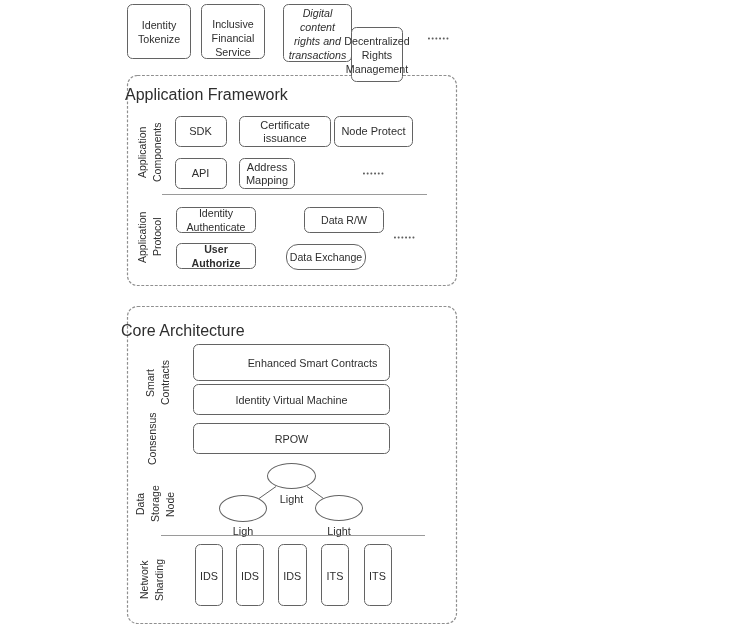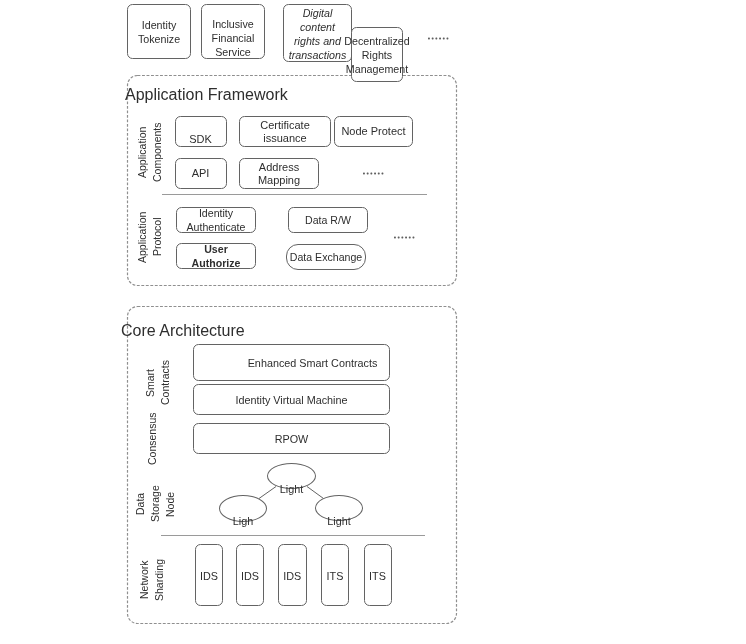--- a/index.html
+++ b/index.html
@@ -23,21 +23,21 @@
   .proto > .lbl{top:0;}
   
   .layer{font-size:10.8px;line-height:14px;}
   
   .shard{font-size:10.8px;line-height:12px;}
 
   
   .ell{position:absolute;box-sizing:border-box;border:1px solid #636363;border-radius:50%;
        display:flex;align-items:center;justify-content:center;background:#fff;
        font-size:10.8px;line-height:13px;text-align:center;}
-  .ell > .lbl{display:block;position:relative;top:3px;margin-top:20px;}
+  .ell > .lbl{display:block;position:relative;top:13px;margin-top:20px;}
 
   
   .dashsvg{position:absolute;overflow:visible;}
 
   
   .title{position:absolute;text-align:left;font-size:16px;color:#2e2e2e;white-space:nowrap;}
 
   
   .vlabel{position:absolute;text-align:center;font-size:10.5px;color:#2e2e2e;
           writing-mode:vertical-rl;transform:rotate(180deg);line-height:15px;}
@@ -83,48 +83,48 @@
       <rect x="18.5" y="0.6" width="1.9" height="1.9" rx="0.7" fill="#5f5f5f"></rect>
     </svg>
 
   <div class="title" style="left:125px;top:85.5px;width:330px;">Application Framework</div>
 
   <div class="vlabel" style="left:134.5px;top:122px;width:26px;height:60px;">Application<br>Components</div>
   <div class="vlabel" style="left:134.5px;top:207px;width:26px;height:60px;">Application<br>Protocol</div>
 
   <div class="hline" style="left:162px;top:194px;width:265px;"></div>
 
-  <div class="rbox comp" style="left:174.5px;top:116px;width:52px;height:31px;align-items:flex-end;">
+  <div class="rbox comp" style="left:174.5px;top:116px;width:52px;height:31px;">
     <span class="lbl">SDK</span>
   </div>
   <div class="rbox comp" style="left:239px;top:116px;width:92px;height:31px;">
     <span class="lbl">Certificate<br>issuance</span>
   </div>
   <div class="rbox comp" style="left:334px;top:116px;width:79px;height:31px;">
     <span class="lbl">Node Protect</span>
   </div>
   <div class="rbox comp" style="left:174.5px;top:158px;width:52px;height:31px;">
     <span class="lbl">API</span>
   </div>
-  <div class="rbox comp" style="left:239px;top:158px;width:80px;height:31px;">
+  <div class="rbox comp" style="left:239px;top:158px;width:56px;height:31px;">
     <span class="lbl">Address<br>Mapping</span>
   </div>
   <svg class="dots" style="left:362.5px;top:171.8px;" width="24.200000000000003" height="4" aria-label="......">
       <rect x="0" y="0.6" width="1.9" height="1.9" rx="0.7" fill="#5f5f5f"></rect>
       <rect x="3.7" y="0.6" width="1.9" height="1.9" rx="0.7" fill="#5f5f5f"></rect>
       <rect x="7.4" y="0.6" width="1.9" height="1.9" rx="0.7" fill="#5f5f5f"></rect>
       <rect x="11.100000000000001" y="0.6" width="1.9" height="1.9" rx="0.7" fill="#5f5f5f"></rect>
       <rect x="14.8" y="0.6" width="1.9" height="1.9" rx="0.7" fill="#5f5f5f"></rect>
       <rect x="18.5" y="0.6" width="1.9" height="1.9" rx="0.7" fill="#5f5f5f"></rect>
     </svg>
 
   <div class="rbox proto" style="left:176px;top:206.5px;width:80px;height:26px;">
     <span class="lbl">Identity<br>Authenticate</span>
   </div>
-  <div class="rbox proto" style="left:288px;top:206.5px;width:80px;height:26px;">
+  <div class="rbox proto" style="left:304px;top:206.5px;width:80px;height:26px;">
     <span class="lbl">Data R/W</span>
   </div>
   <div class="rbox proto" style="left:176px;top:243px;width:80px;height:26px;font-weight:bold;">
     <span class="lbl">User<br>Authorize</span>
   </div>
   <div class="rbox proto" style="left:286px;top:244px;width:80px;height:26px;border-radius:12px;">
     <span class="lbl">Data Exchange</span>
   </div>
   <svg class="dots" style="left:394px;top:235.8px;" width="24.200000000000003" height="4" aria-label="......">
       <rect x="0" y="0.6" width="1.9" height="1.9" rx="0.7" fill="#5f5f5f"></rect>

